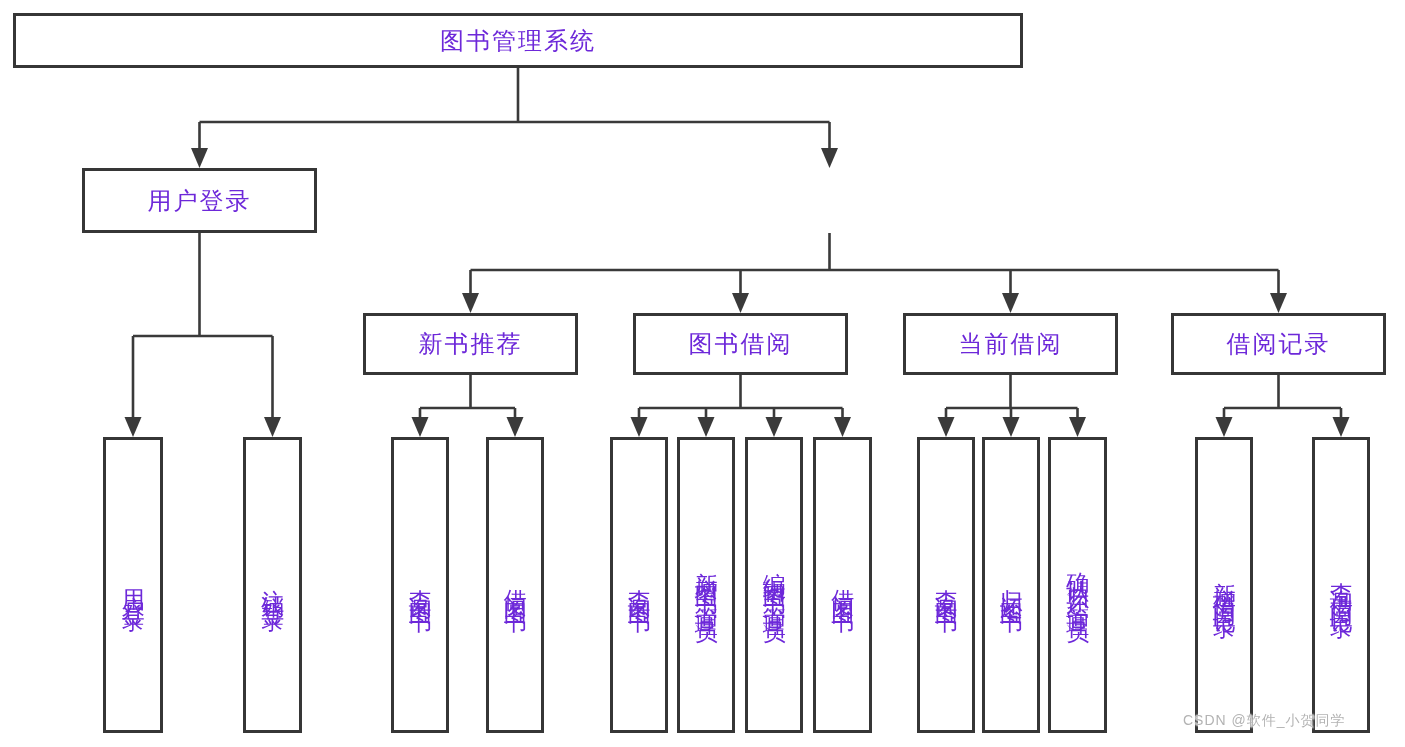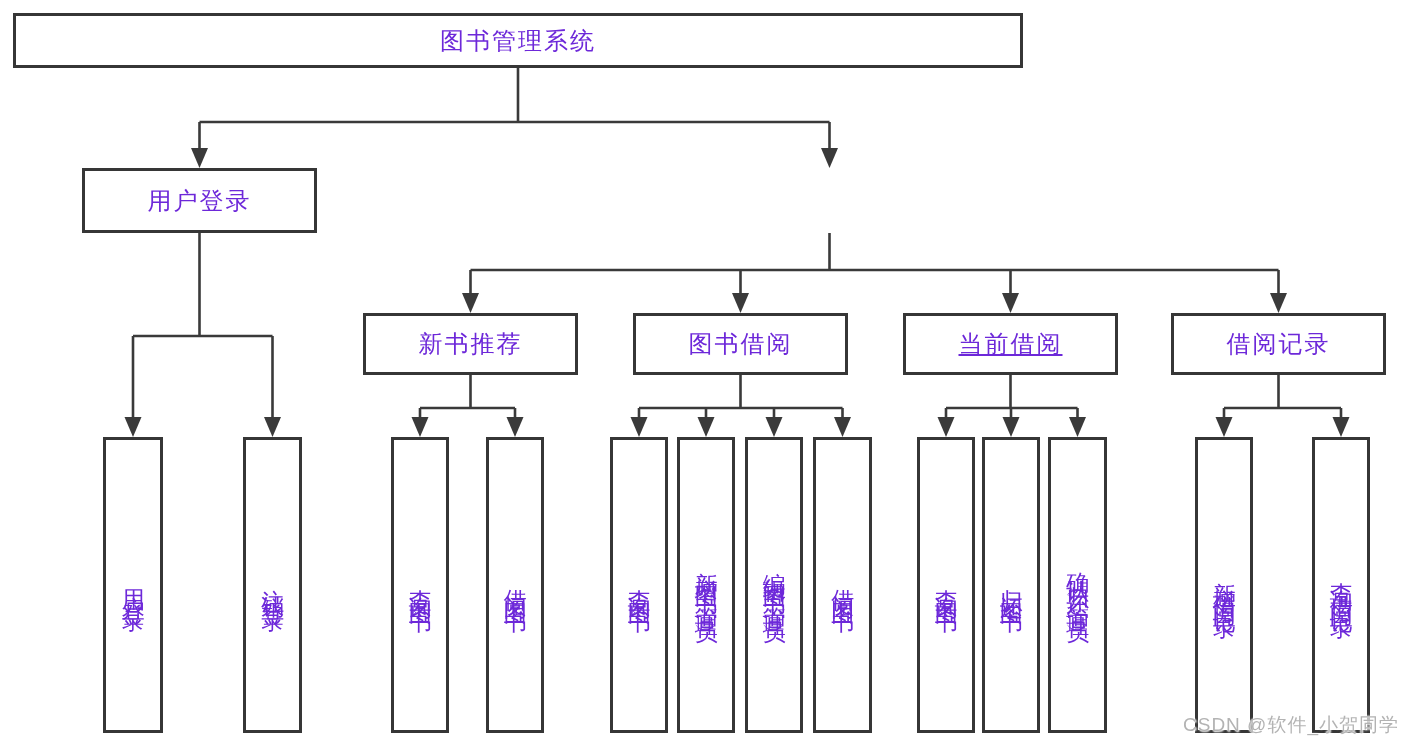--- a/index.html
+++ b/index.html
@@ -37,21 +37,21 @@
     text-orientation: mixed;
     font-size: 23px;
     letter-spacing: 7px;
     line-height: 1.1;
     white-space: nowrap;
   }
   .watermark {
     position: absolute;
     left: 1183px;
     top: 712px;
-    font-size: 19px;
+    font-size: 14px;
     letter-spacing: 1px;
     color: #b3b3b3;
     white-space: nowrap;
     text-shadow: 0 0 2px #ffffff, 0 0 2px #ffffff, 1px 1px 2px #ffffff;
     z-index: 4;
   }
 </style>
 </head>
 <body>
 
@@ -97,21 +97,21 @@
   <div class="node" style="left:82px; top:168px; width:235px; height:65px;">
     <span class="hlabel">用户登录</span>
   </div>
 
   <div class="node" style="left:633px; top:313px; width:215px; height:62px;">
     <span class="hlabel">图书借阅</span>
   </div>
   <div class="node" style="left:363px; top:313px; width:215px; height:62px;">
     <span class="hlabel">新书推荐</span>
   </div>
-  <div class="node" style="left:903px; top:313px; width:215px; height:62px;text-decoration:underline;">
+  <div class="node" style="left:903px; top:313px; width:215px; height:62px;">
     <span class="hlabel">当前借阅</span>
   </div>
   <div class="node" style="left:1171px; top:313px; width:215px; height:62px;">
     <span class="hlabel">借阅记录</span>
   </div>
 
   <div class="node" style="left:103px; top:437px; width:60px; height:296px;">
     <span class="vlabel">用户登录</span>
   </div>
   <div class="node" style="left:243px; top:437px; width:59px; height:296px;">

